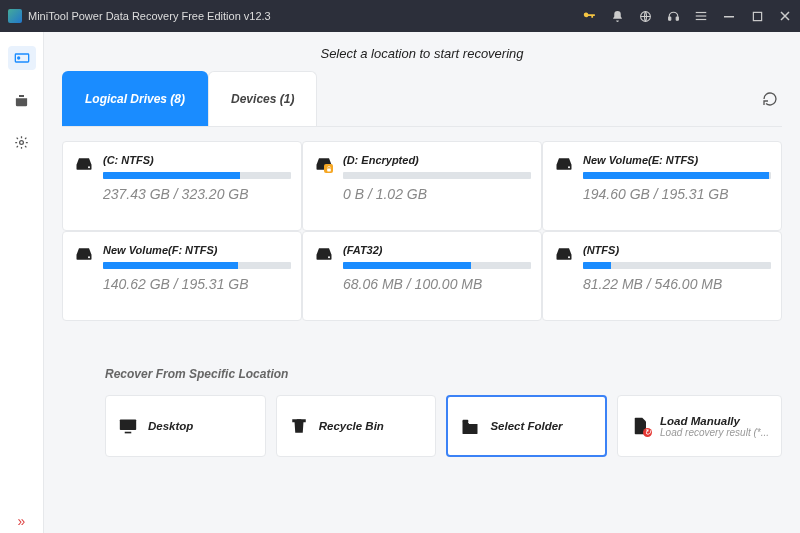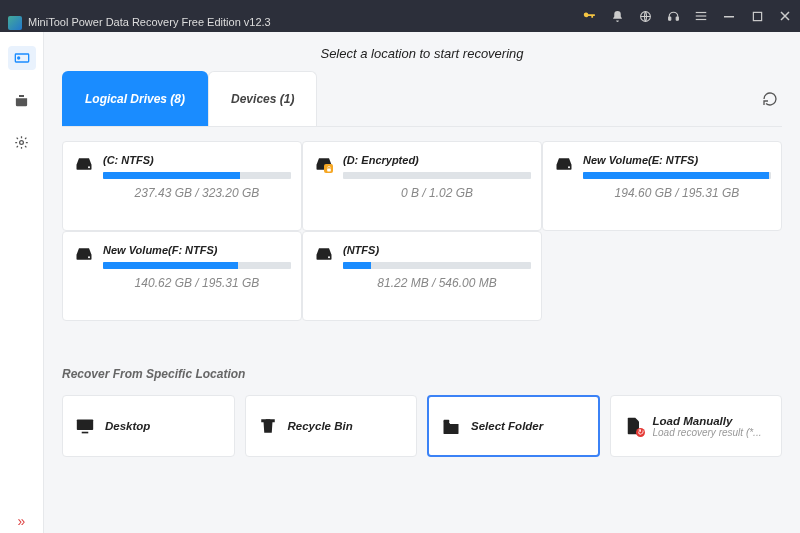--- a/index.html
+++ b/index.html
@@ -1,17 +1,17 @@
 <!DOCTYPE html>
 <html><head>
 <meta charset="utf-8">
 <style>
   * { margin: 0; padding: 0; box-sizing: border-box; font-family: -apple-system, Segoe UI, Arial, sans-serif; }
   body { width: 800px; height: 533px; background: #f5f6f8; overflow: hidden; }
-  .titlebar { height: 26px; background: #2c2f3a; display: flex; color: #ddd; font-size: 11px; padding: 16px 8px; }
+  .titlebar { height: 26px; background: #2c2f3a; display: flex; align-items: center; color: #ddd; font-size: 11px; padding: 16px 8px; }
   .titlebar .logo { width: 14px; height: 14px; background: linear-gradient(135deg,#4a9,#27c); border-radius: 2px; margin-right: 6px; }
   .titlebar .title { flex: 1; }
   .titlebar .tb-icons { display: flex; gap: 14px; align-items: center; }
   .titlebar .tb-icon { width: 14px; height: 14px; display: flex; align-items: center; justify-content: center; cursor: pointer; color:#ccc; }
   .layout { display: flex; height: calc(533px - 26px); }
   .sidebar { width: 44px; background: #fff; border-right: 1px solid #e6e8eb; display: flex; flex-direction: column; align-items: center; padding-top: 14px; gap: 18px; position: relative; }
   .sb-item { width: 28px; height: 24px; display: flex; align-items: center; justify-content: center; color: #555; cursor: pointer; border-radius: 4px; }
   .sb-item.active { background: #e9f2fd; color: #1a8cff; }
   .sb-bottom { position: absolute; bottom: 10px; color: #d44; font-size: 14px; cursor: pointer; }
   .main { flex: 1; padding: 14px 18px 16px 18px; overflow: hidden; font-style: italic; }
@@ -23,22 +23,22 @@
   .tabbar .spacer { flex: 1; }
   .refresh { color: #555; cursor: pointer; padding: 4px; }
   .grid { display: grid; grid-template-columns: repeat(3, 1fr); margin-top: 14px; }
   .drive-card { background: #fff; border: 1px solid #e6e8eb; border-radius: 4px; padding: 12px 10px 14px 10px; display: flex; gap: 8px; cursor: pointer; height: 90px; }
   .drive-icon { width: 22px; display:flex; align-items:flex-start; justify-content:center; color:#222; padding-top:2px; position:relative;}
   .lock-badge { position:absolute; top:10px; left:11px; width:9px; height:9px; background:#f5a623; border-radius:2px; display:flex; align-items:center; justify-content:center;}
   .drive-body { flex: 1; min-width: 0; }
   .drive-name { font-size: 11px; font-weight: 700; color: #222; margin-bottom: 6px; white-space: nowrap; overflow: hidden; text-overflow: ellipsis;}
   .bar { height: 7px; background: #dfe3e7; border-radius: 1px; overflow: hidden; margin-bottom: 7px; }
   .bar-fill { height: 100%; background: #1a8cff; }
-  .drive-size { font-size: 12px; color: #888; white-space: nowrap; text-align: center;}
-  .section2 { margin-top: 46px; }
+  .drive-size { font-size: 14px; color: #888; white-space: nowrap;}
+  .section2 { margin-top: 46px; margin-left: 43px; }
   .sec-title { font-size: 12px; color: #666; font-weight: 600; margin-bottom: 14px; }
   .loc-grid { display: grid; grid-template-columns: repeat(4, 1fr); gap: 10px; }
   .loc-card { background: #fff; border: 1px solid #e6e8eb; border-radius: 4px; height: 62px; display: flex; align-items: center; gap: 10px; padding: 0 12px; cursor: pointer; }
   .loc-card.highlighted { border: 2px solid #3b82f6; }
   .loc-icon { width: 20px; height: 20px; color: #222; display:flex; align-items:center; justify-content:center; position:relative;}
   .loc-text { flex:1; min-width:0; }
   .loc-label { font-size: 11.5px; font-weight: 700; color: #222; }
   .loc-sub { font-size: 10px; color: #999; white-space:nowrap; overflow:hidden; text-overflow:ellipsis; }
   svg { display:block; }
 </style>
@@ -201,20 +201,35 @@
           </div>
         </div>
         <div class="drive-card">
           <div class="drive-icon">
             <svg width="20" height="16" viewBox="0 0 24 18" fill="currentColor">
               <path d="M3 10l3-8h12l3 8v5a1 1 0 0 1-1 1H4a1 1 0 0 1-1-1v-5z"></path>
               <circle cx="18" cy="13" r="1.2" fill="#fff"></circle>
             </svg>
           </div>
           <div class="drive-body">
+            <div class="drive-name">(FAT32)</div>
+            <div class="bar">
+              <div class="bar-fill" style="width:68%"></div>
+            </div>
+            <div class="drive-size">68.06 MB / 100.00 MB</div>
+          </div>
+        </div>
+        <div class="drive-card">
+          <div class="drive-icon">
+            <svg width="20" height="16" viewBox="0 0 24 18" fill="currentColor">
+              <path d="M3 10l3-8h12l3 8v5a1 1 0 0 1-1 1H4a1 1 0 0 1-1-1v-5z"></path>
+              <circle cx="18" cy="13" r="1.2" fill="#fff"></circle>
+            </svg>
+          </div>
+          <div class="drive-body">
             <div class="drive-name">(NTFS)</div>
             <div class="bar">
               <div class="bar-fill" style="width:15%"></div>
             </div>
             <div class="drive-size">81.22 MB / 546.00 MB</div>
           </div>
         </div>
       </div>
 
     <div class="section2">

